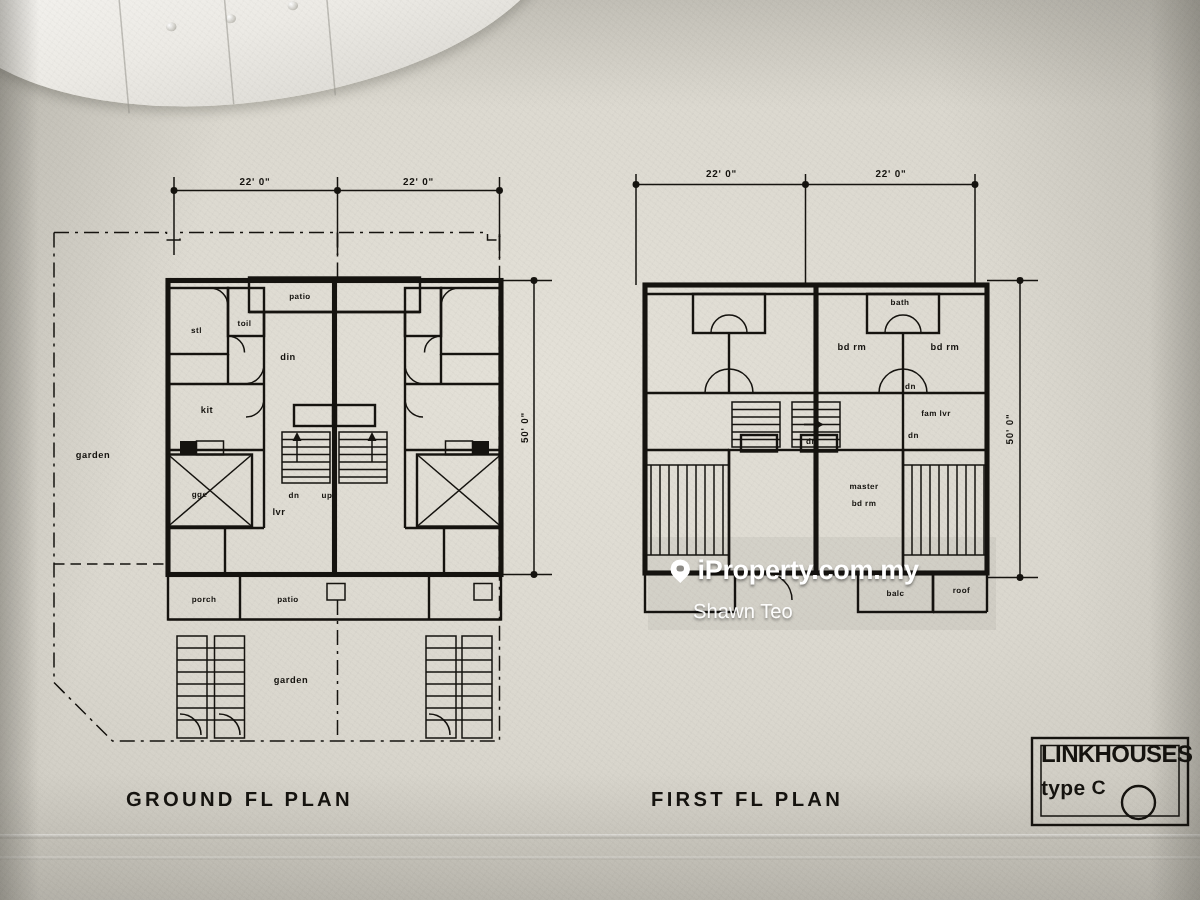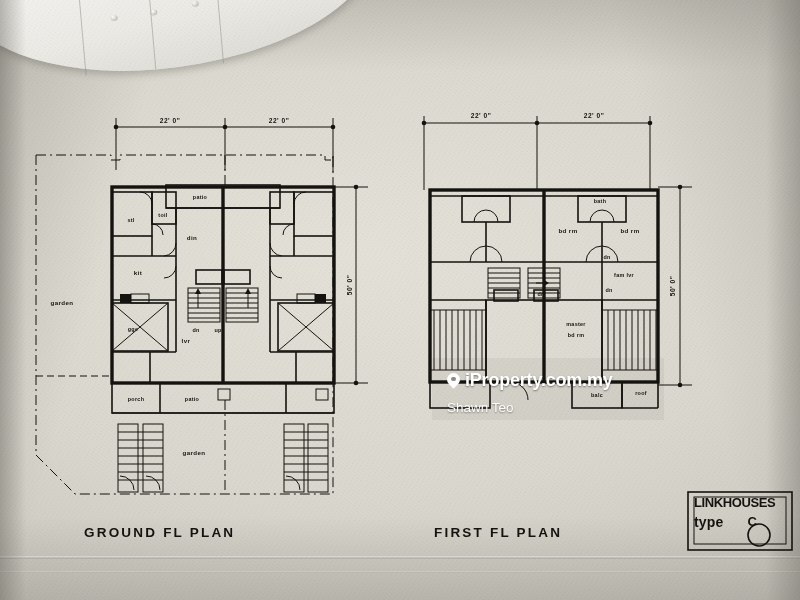--- a/index.html
+++ b/index.html
@@ -76,21 +76,21 @@
   .title{font-size:13.5px;letter-spacing:2.2px;font-weight:700;}
   .boxtxt{font-size:12.5px;letter-spacing:.2px;font-weight:700;}
 
   
   #wm{
     position:absolute;left:447px;top:370px;color:#ffffff;
     text-shadow:0 1px 2px rgba(0,0,0,.45);
     font-family:"Liberation Sans", sans-serif;
   }
   #wm .brand{font-size:18px;font-weight:700;letter-spacing:-.2px;display:flex;align-items:center;gap:5px;}
-  #wm .agent{font-size:13.5px;font-weight:400;margin-top:9px;margin-left:0;opacity:.96;}
+  #wm .agent{font-size:13.5px;font-weight:400;margin-top:9px;margin-left:15px;opacity:.96;}
   .pin{display:inline-block;width:13px;height:15px;position:relative;}
   .pin::before{content:"";position:absolute;left:0;top:0;width:13px;height:13px;border-radius:50% 50% 50% 0;
     transform:rotate(-45deg);background:#fff;}
   .pin::after{content:"";position:absolute;left:4.2px;top:3.6px;width:4.6px;height:4.6px;border-radius:50%;
     background:rgba(120,118,112,.85);}
   
   #wm-plate{position:absolute;left:432px;top:358px;width:232px;height:62px;
     background:rgba(40,40,38,.055);pointer-events:none;}
 </style>
 </head>
@@ -416,22 +416,22 @@
   </g>
 
   <g>
     <rect class="ln w15" x="688" y="492" width="104" height="58"></rect>
     <rect class="ln w1" x="694" y="497" width="92" height="47"></rect>
     <circle class="ln w15" cx="759" cy="535" r="11"></circle>
   </g>
 </svg>
 
 <div style="position:absolute;left:694px;top:496px;width:94px;">
-  <div class="boxtxt" style="color:#15130f;letter-spacing:-.4px;font-size:13px;line-height:1.05;">LINKHOUSES</div>
-  <div style="display:flex;align-items:center;gap:24px;margin-top:4px;">
+  <div class="boxtxt" style="color:#15130f;letter-spacing:-.4px;font-size:16px;line-height:1.05;">LINKHOUSES</div>
+  <div style="display:flex;align-items:center;gap:4px;margin-top:4px;">
     <span class="boxtxt" style="color:#15130f;font-size:14px;">type</span>
     <span class="boxtxt" style="color:#15130f;font-size:13px;">C</span>
   </div>
 </div>
 
 <div id="wm-plate"></div>
 <div id="wm">
   <div class="brand">
     <span class="pin"></span>
     <span>iProperty.com.my</span>

